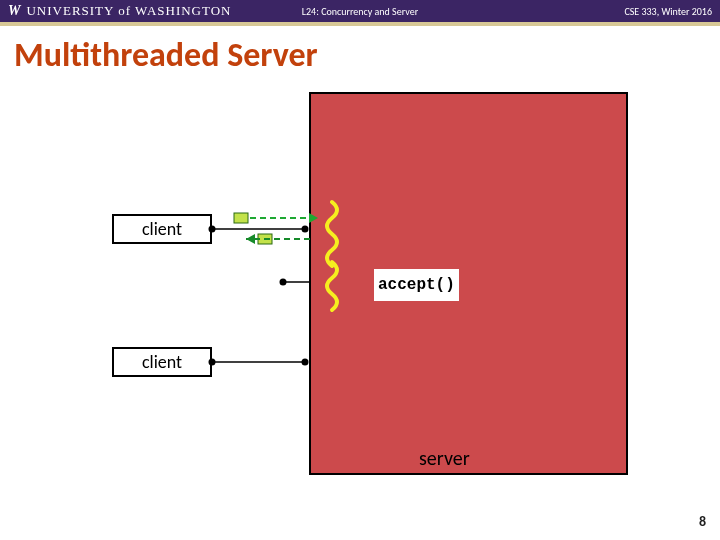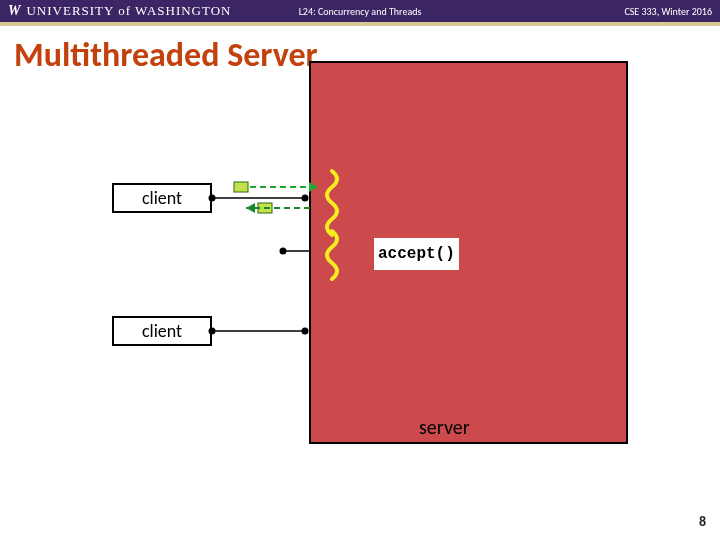--- a/index.html
+++ b/index.html
@@ -49,21 +49,21 @@
     background: #d7c896;
   }
   .title {
     font-size: 34px;
     font-weight: 700;
     color: #c2410c;
     padding: 8px 14px 0 14px;
   }
   .stage {
     position: absolute;
-    left: 0; top: 53px;
+    left: 0; top: 84px;
     width: 720px; height: 430px;
   }
   .server-box {
     position: absolute;
     left: 309px; top: 8px;
     width: 319px; height: 383px;
     background: #cc4a4c;
     border: 2px solid #000;
   }
   .server-label {
@@ -109,21 +109,21 @@
   }
 </style>
 </head>
 <body>
 
 <div class="header">
   <div class="header-left">
     <span class="w-mark">W</span>
     <span class="uw-text">UNIVERSITY of WASHINGTON</span>
   </div>
-  <div class="header-center">L24: Concurrency and Threads</div>
+  <div class="header-center">L24: Concurrency and Server</div>
   <div class="header-right">CSE 333, Winter 2016</div>
 </div>
 <div class="accentbar"></div>
 
 <div class="title">Multithreaded Server</div>
 
 <div class="stage">
   <div class="server-box"></div>
 
   <div class="client-box client1">

